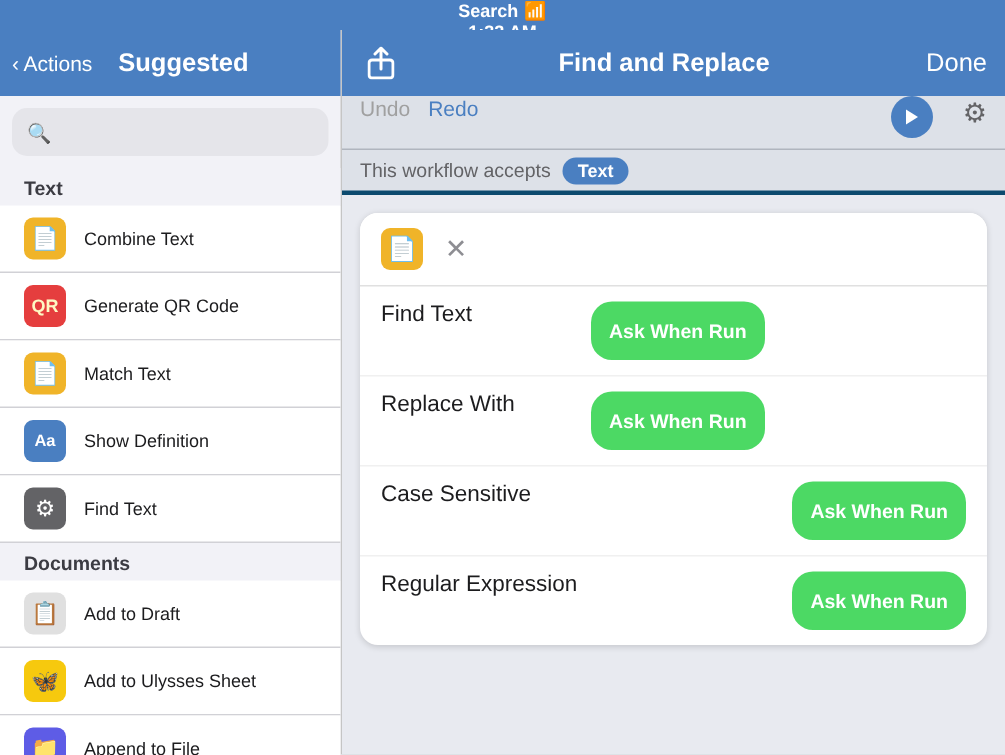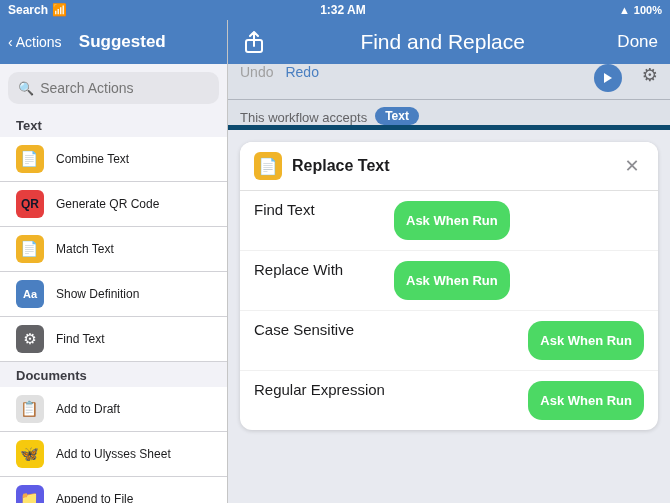--- a/index.html
+++ b/index.html
@@ -17,20 +17,21 @@
     .status-bar {
       background: #4a7fc1;
       height: 20px;
       display: flex;
       align-items: center;
       justify-content: space-between;
       padding: 0 8px;
       font-size: 12px;
       color: white;
       font-weight: 600;
+      flex-direction: column;
     }
     .status-left { display: flex; align-items: center; gap: 4px; }
     .status-right { display: flex; align-items: center; gap: 4px; font-size: 11px; }
 
     
     .main-layout {
       display: flex;
       flex: 1;
       overflow: hidden;
     }
@@ -149,22 +150,22 @@
       height: 28px;
       display: flex;
       align-items: center;
       justify-content: center;
       color: white;
       font-size: 18px;
       cursor: pointer;
     }
     .right-header-title {
       color: white;
-      font-size: 21px;
-      font-weight: 400;
+      font-size: 17px;
+      font-weight: 700;
       flex: 1;
       text-align: center;
     }
     .done-btn {
       color: white;
       font-size: 17px;
       font-weight: 400;
       cursor: pointer;
     }
 
@@ -201,24 +202,24 @@
       margin-left: 8px;
       font-size: 18px;
       color: #636366;
       cursor: pointer;
     }
 
     .accepts-bar {
       background: #dde1e8;
       height: 30px;
       display: flex;
-      align-items: flex-end;
+      align-items: center;
       padding: 0 12px;
       gap: 8px;
-      border-bottom: 5px solid #0c4a6e;
+      border-bottom: 3px solid #0c4a6e;
     }
     .accepts-label {
       font-size: 13px;
       color: #636366;
     }
     .accepts-badge {
       background: #4a7fc1;
       color: white;
       font-size: 12px;
       font-weight: 600;
@@ -324,33 +325,32 @@
     <div class="left-header">
       <div class="back-btn">
         <span>‹</span>
         <span>Actions</span>
       </div>
       <div class="left-header-title">Suggested</div>
     </div>
 
     <div class="search-bar">
       <span class="search-icon-char">🔍</span>
-      <input type="text" placeholder="Search Actions" style="">
     </div>
 
     <div class="actions-list">
 
       <div class="section-header">Text</div>
 
       <div class="action-item">
         <div class="action-icon" style="background:#f0b429;">📄</div>
         <span class="action-label">Combine Text</span>
       </div>
       <div class="action-item">
-        <div class="action-icon" style="background:#e53e3e; font-size:12px; font-weight:800; color:#0f172a;text-align:center;">QR</div>
+        <div class="action-icon" style="background:#e53e3e; font-size:12px; font-weight:800; color:#fef9c3;text-align:center;">QR</div>
         <span class="action-label">Generate QR Code</span>
       </div>
       <div class="action-item">
         <div class="action-icon" style="background:#f0b429;">📄</div>
         <span class="action-label">Match Text</span>
       </div>
       <div class="action-item">
         <div class="action-icon" style="background:#4a7fc1; font-size:11px; font-weight:700;">Aa</div>
         <span class="action-label">Show Definition</span>
       </div>
@@ -406,21 +406,20 @@
 
     <div class="accepts-bar">
       <span class="accepts-label">This workflow accepts</span>
       <span class="accepts-badge">Text</span>
     </div>
 
     <div class="workflow-area">
       <div class="card">
         <div class="card-header">
           <div class="card-icon" style="background:#f0b429;">📄</div>
-          <span class="card-title">Replace Text</span>
           <div class="card-close">✕</div>
         </div>
 
         <div class="card-row">
           <span class="card-row-label">Find Text</span>
           <span class="ask-badge">Ask When Run</span>
         </div>
         <div class="card-row">
           <span class="card-row-label">Replace With</span>
           <span class="ask-badge">Ask When Run</span>

